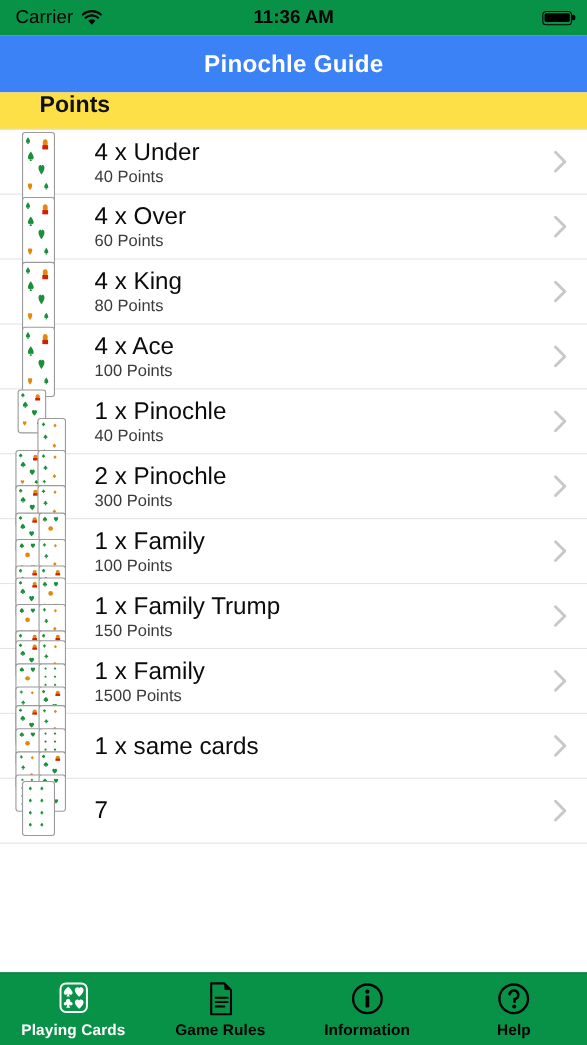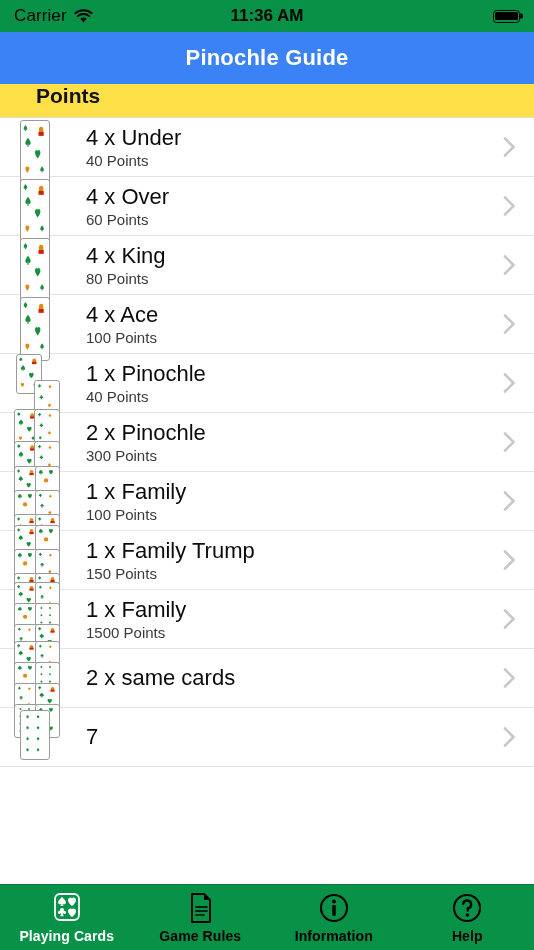--- a/index.html
+++ b/index.html
@@ -611,21 +611,21 @@
           <svg viewBox="0 0 32 48" preserveAspectRatio="none">
             <path transform="translate(4,4) scale(0.55)" fill="#1a8f3c" d="M5 0 C5 0 0 4.2 0 6.6 C0 8.2 1.2 9.2 2.5 9.2 C3.3 9.2 4 8.8 4.3 8.3 C4.1 9.8 3.4 10.7 2.6 11.2 L7.4 11.2 C6.6 10.7 5.9 9.8 5.7 8.3 C6 8.8 6.7 9.2 7.5 9.2 C8.8 9.2 10 8.2 10 6.6 C10 4.2 5 0 5 0 Z"></path>
             <path transform="translate(18,4) scale(0.55)" fill="#1a8f3c" d="M5 11.4 C5 11.4 0 7.2 0 4 C0 2 1.5 0.7 3 0.7 C4 0.7 4.7 1.3 5 2 C5.3 1.3 6 0.7 7 0.7 C8.5 0.7 10 2 10 4 C10 7.2 5 11.4 5 11.4 Z"></path>
             <path transform="translate(4,32) scale(0.55)" fill="#1a8f3c" d="M5 0 C5 0 0 4.2 0 6.6 C0 8.2 1.2 9.2 2.5 9.2 C3.3 9.2 4 8.8 4.3 8.3 C4.1 9.8 3.4 10.7 2.6 11.2 L7.4 11.2 C6.6 10.7 5.9 9.8 5.7 8.3 C6 8.8 6.7 9.2 7.5 9.2 C8.8 9.2 10 8.2 10 6.6 C10 4.2 5 0 5 0 Z"></path>
             <path transform="translate(18,32) scale(0.55)" fill="#1a8f3c" d="M5 11.4 C5 11.4 0 7.2 0 4 C0 2 1.5 0.7 3 0.7 C4 0.7 4.7 1.3 5 2 C5.3 1.3 6 0.7 7 0.7 C8.5 0.7 10 2 10 4 C10 7.2 5 11.4 5 11.4 Z"></path>
             <circle cx="14" cy="19" r="3" fill="#e08a10"></circle>
           </svg>
         </div>
       </div>
       <div class="row-texts">
-        <div class="row-title">2 x same cards</div>
+        <div class="row-title">1 x same cards</div>
       </div>
       <svg class="chevron" viewBox="0 0 13 21">
         <path d="M2 2 L10.5 10.5 L2 19" stroke="#c7c7cc" stroke-width="2.6" fill="none" stroke-linecap="round" stroke-linejoin="round"></path>
       </svg>
     </div>
     <div class="row">
       <div class="cards-holder">
         <div class="mini-card" style="left: 20px; top: 2px; width: 30px; height: 50px;">
           <svg viewBox="0 0 32 48" preserveAspectRatio="none">
             <path transform="translate(6,4) scale(0.3)" fill="#1a8f3c" d="M5 0 C5 0 0 4.2 0 6.6 C0 8.2 1.2 9.2 2.5 9.2 C3.3 9.2 4 8.8 4.3 8.3 C4.1 9.8 3.4 10.7 2.6 11.2 L7.4 11.2 C6.6 10.7 5.9 9.8 5.7 8.3 C6 8.8 6.7 9.2 7.5 9.2 C8.8 9.2 10 8.2 10 6.6 C10 4.2 5 0 5 0 Z"></path>

